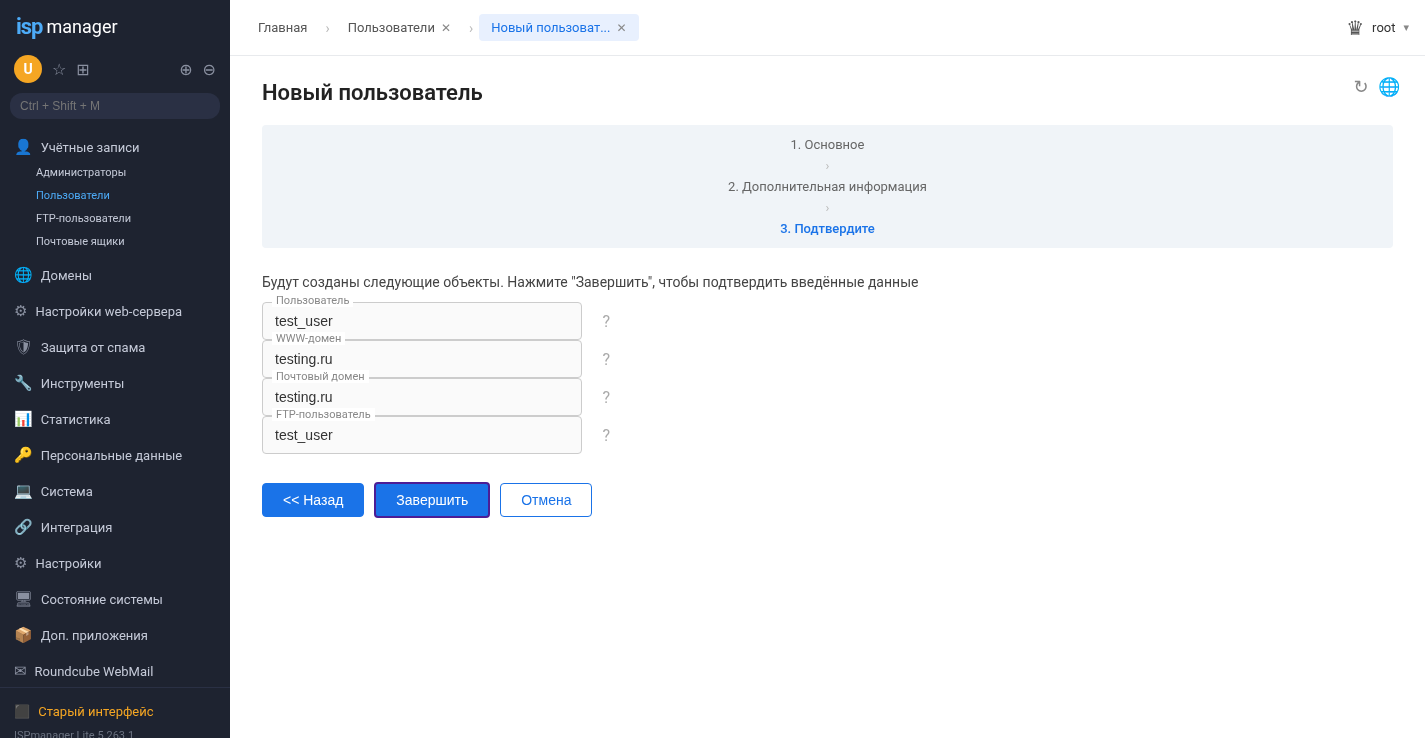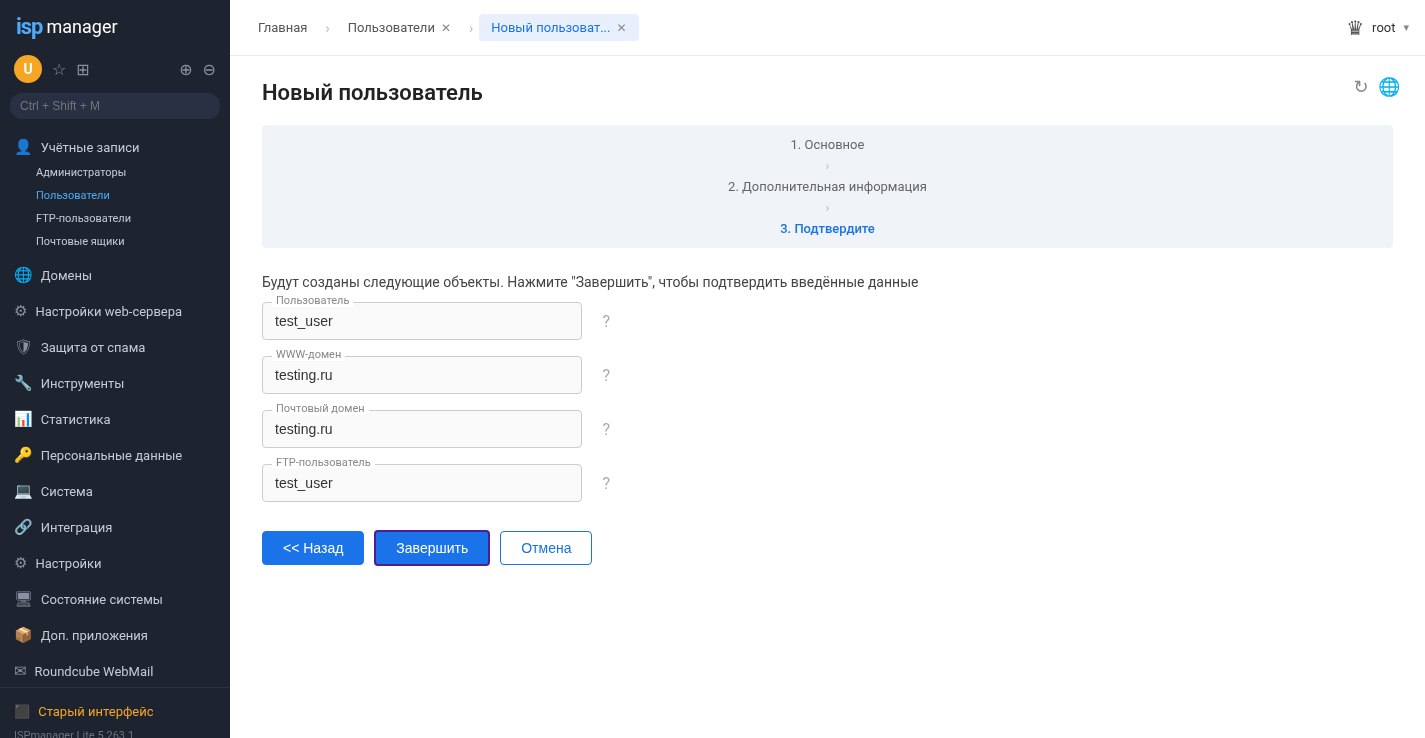--- a/index.html
+++ b/index.html
@@ -225,21 +225,20 @@
     
     .description {
       font-size: 14px;
       color: #444;
       margin-bottom: 9px;
       line-height: 1.5;
     }
 
     
     .field-group {
-      margin-bottom: 16px;
       position: relative;
       max-width: 320px;
     }
     .field-label {
       position: absolute;
       top: -8px;
       left: 10px;
       background: #fff;
       padding: 0 4px;
       font-size: 11px;

